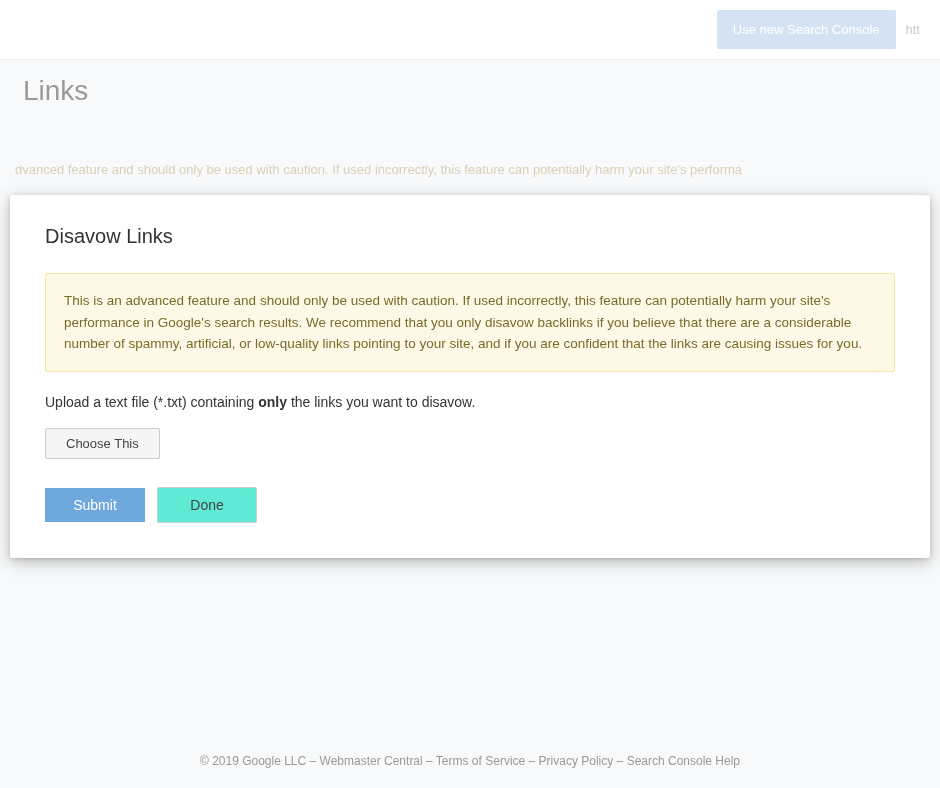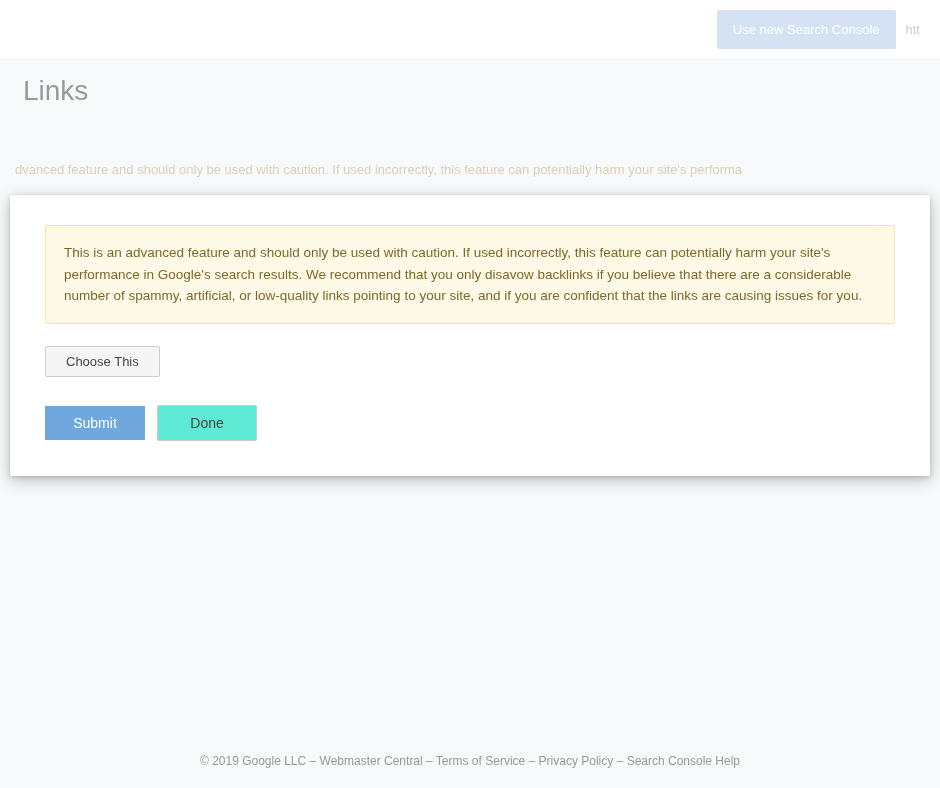--- a/index.html
+++ b/index.html
@@ -190,23 +190,27 @@
   <span class="top-bar-url">htt</span>
 </div>
 
 <div class="links-heading">Links</div>
 
 <div class="warning-banner">dvanced feature and should only be used with caution. If used incorrectly, this feature can potentially harm your site's performa</div>
 
 <div class="overlay"></div>
 
 <div class="dialog">
+  <div class="dialog-title">Disavow Links</div>
 
   <div class="warning-box">This is an advanced feature and should only be used with caution. If used incorrectly, this feature can potentially harm your site's performance in Google's search results. We recommend that you only disavow backlinks if you believe that there are a considerable number of spammy, artificial, or low-quality links pointing to your site, and if you are confident that the links are causing issues for you.</div>
 
+  <div class="upload-text">
+    <span>Upload a text file (*.txt) containing </span><strong>only</strong><span> the links you want to disavow.</span>
+  </div>
 
   <div>
     <button class="choose-file-btn">Choose This</button>
   </div>
 
   <div class="action-buttons">
     <button class="submit-btn">Submit</button>
     <button class="done-btn">Done</button>
   </div>
 </div>

